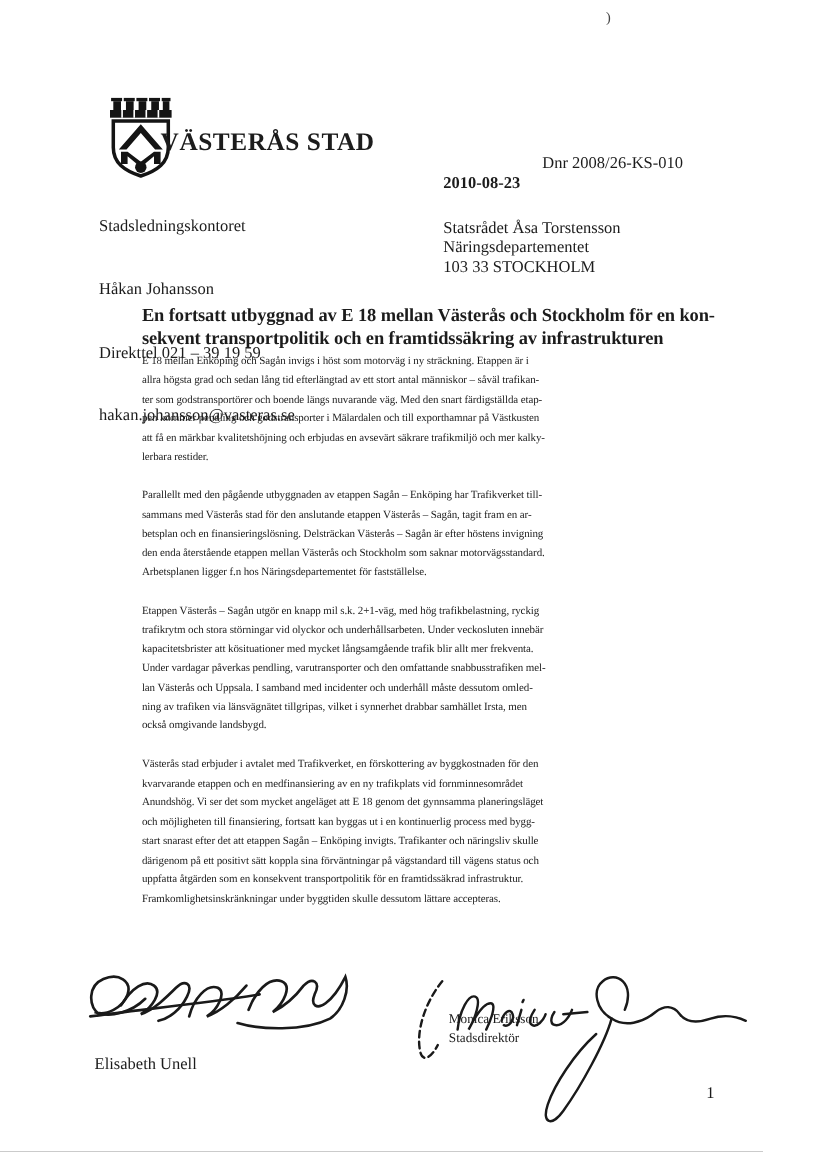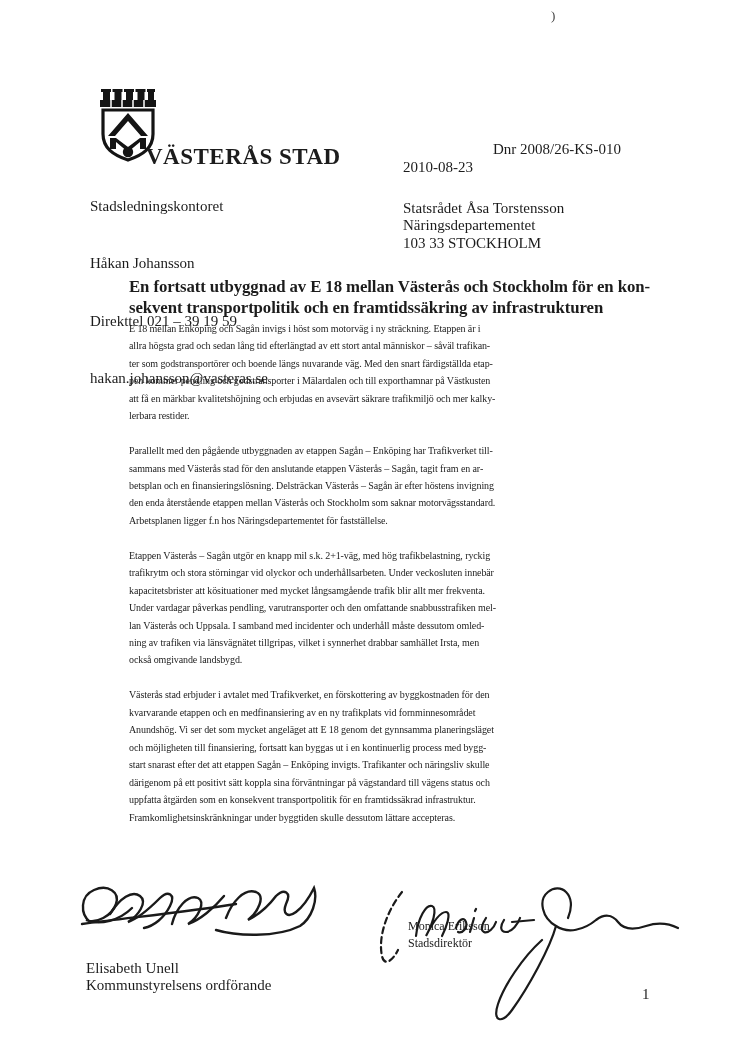--- a/index.html
+++ b/index.html
@@ -19,39 +19,39 @@
     color: #444;
   }
   
   .logo-wrap { left: 95px; top: 86px; width: 66px; height: 78px; }
   .wordmark {
     left: 146px; top: 116px;
     font-size: 23px;
     font-weight: bold;
     letter-spacing: 0.5px;
     white-space: nowrap;
-    margin-top: 28px;
   }
   
   .sender-block {
     left: 90px; top: 158px;
     font-size: 15px;
     line-height: 17.4px;
   }
   .sender-block div { white-space: nowrap; margin-top: 40px; }
   .email { }
   .dnr {
     left: 493px; top: 141px;
     font-size: 15px;
     white-space: nowrap;
   }
   .date {
     left: 403px; top: 159px;
     font-size: 15px;
     white-space: nowrap;
+    font-weight: bold;
   }
   .recipient-block {
     left: 403px; top: 200px;
     font-size: 15px;
     line-height: 17.4px;
   }
   .recipient-block div { white-space: nowrap; }
   
   .letter-body {
     left: 90px; top: 276px;
@@ -201,21 +201,20 @@
       <path d="M114,40 C110,46 108,52 112,54 C116,56 122,50 124,44"></path>
       <path d="M132,42 C128,48 128,54 134,54 C140,54 146,46 148,40"></path>
       <path d="M140,44 L162,42"></path>
       <path d="M196,40 C206,16 188,4 176,14 C166,22 170,40 184,48 C178,70 156,110 140,132 C130,146 120,144 126,126 C132,108 150,80 170,62"></path>
       <path d="M184,48 C196,56 212,52 224,42 C232,36 240,36 246,44 C252,52 262,52 274,48 C286,44 298,46 306,50"></path>
     </svg>
   </span>
 
   <div class="abs sig-left-text">
     <div>Elisabeth Unell</div>
-    <div>Kommunstyrelsens ordförande</div>
   </div>
   <div class="abs sig-right-text">
     <div>Monica Eriksson</div>
     <div>Stadsdirektör</div>
   </div>
 
   <div class="abs page-number">1</div>
 
 </div>
 

